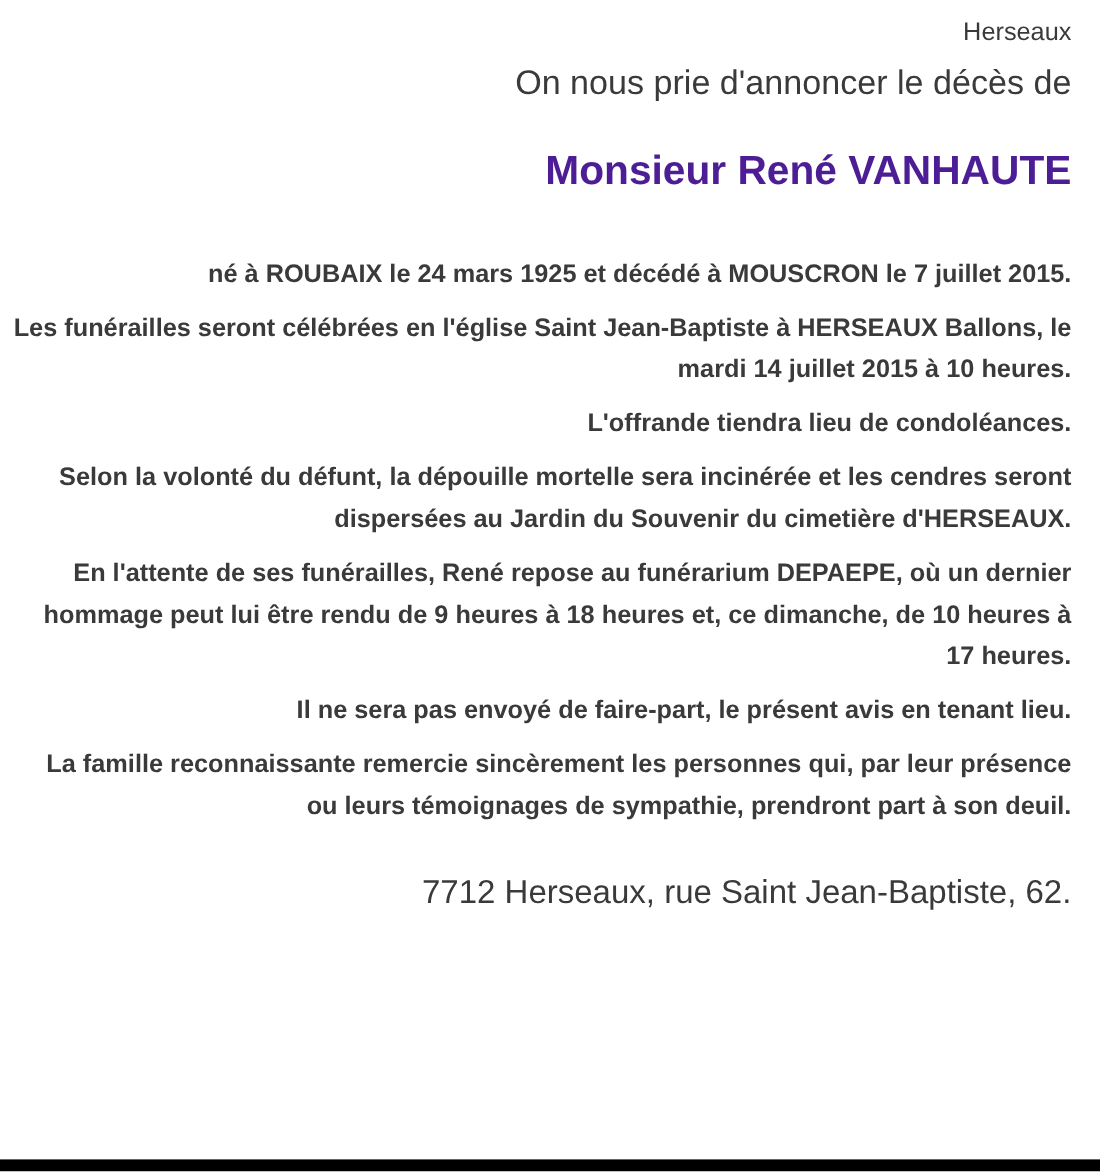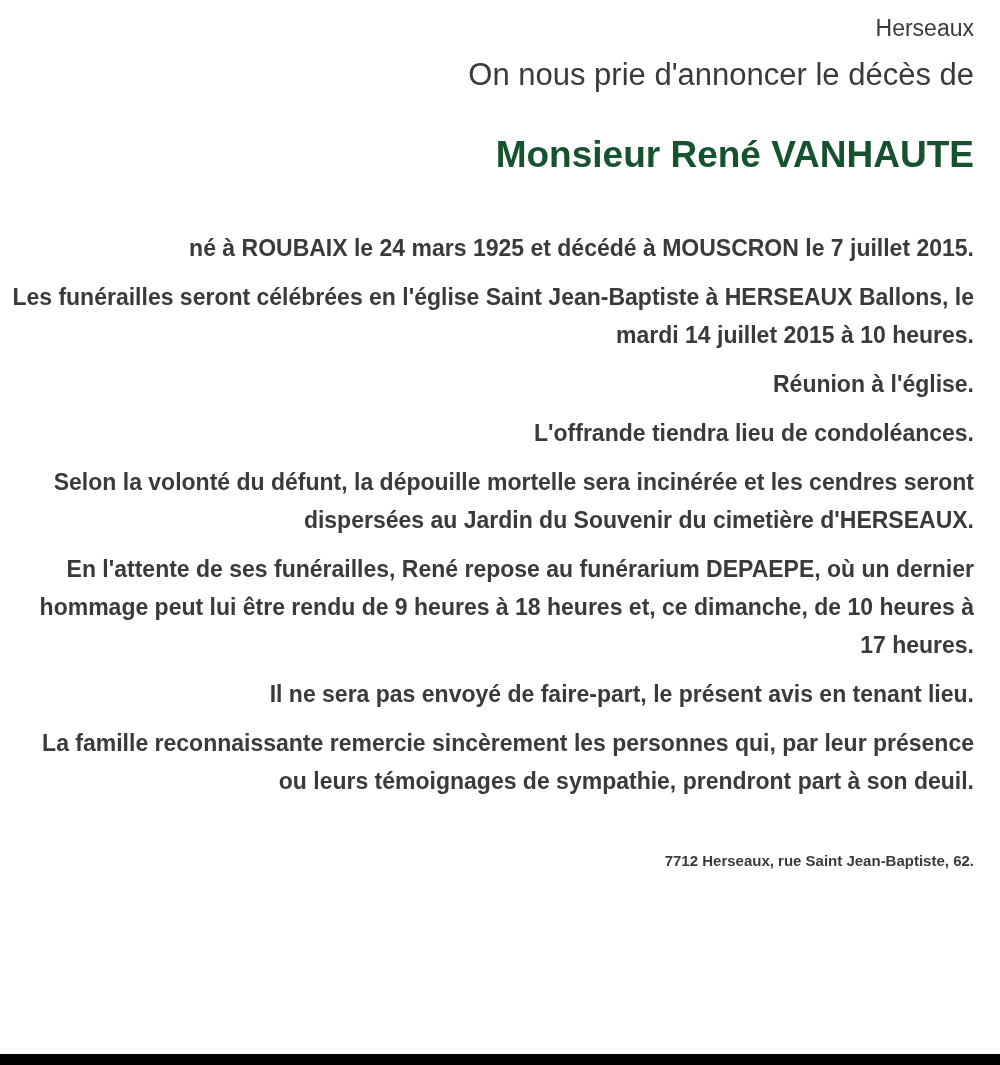--- a/index.html
+++ b/index.html
@@ -26,43 +26,42 @@
   }
   .intro {
     font-size: 31px;
     line-height: 32px;
     margin: 15px 0 0 0;
   }
   .title {
     font-size: 37px;
     line-height: 48px;
     font-weight: 700;
-    color: #14532d;
+    color: #4c1d95;
     margin: 40px 0 0 0;
     letter-spacing: 0;
   }
   .subtitle {
     font-size: 23px;
     line-height: 32px;
     margin: 46px 0 0 0;
   }
   .body-text {
     margin-top: 50px;
     font-weight: bold;
   }
   .body-text p {
     font-size: 23px;
     line-height: 38px;
     margin: 0 0 11px 0;
   }
   .address {
-    font-size: 15px;
+    font-size: 30px;
     line-height: 38px;
     margin: 42px 0 0 0;
-    font-weight: bold;
   }
   .bottom-bar {
     position: absolute;
     left: 0;
     bottom: 0;
     width: 100%;
     height: 11px;
     background: #000000;
   }
 </style>
@@ -74,21 +73,20 @@
   <p class="location">Herseaux</p>
 
   <p class="intro">On nous prie d'annoncer le décès de</p>
 
   <h1 class="title">Monsieur René VANHAUTE</h1>
 
 
   <div class="body-text">
     <p>né à ROUBAIX le 24 mars 1925 et décédé à MOUSCRON le 7 juillet 2015.</p>
     <p>Les funérailles seront célébrées en l'église Saint Jean-Baptiste à HERSEAUX Ballons, le mardi 14 juillet 2015 à 10 heures.</p>
-    <p>Réunion à l'église.</p>
     <p>L'offrande tiendra lieu de condoléances.</p>
     <p>Selon la volonté du défunt, la dépouille mortelle sera incinérée et les cendres seront dispersées au Jardin du Souvenir du cimetière d'HERSEAUX.</p>
     <p>En l'attente de ses funérailles, René repose au funérarium DEPAEPE, où un dernier hommage peut lui être rendu de 9 heures à 18 heures et, ce dimanche, de 10 heures à 17 heures.</p>
     <p>Il ne sera pas envoyé de faire-part, le présent avis en tenant lieu.</p>
     <p>La famille reconnaissante remercie sincèrement les personnes qui, par leur présence ou leurs témoignages de sympathie, prendront part à son deuil.</p>
   </div>
 
   <p class="address">7712 Herseaux, rue Saint Jean-Baptiste, 62.</p>
 
 </div>

